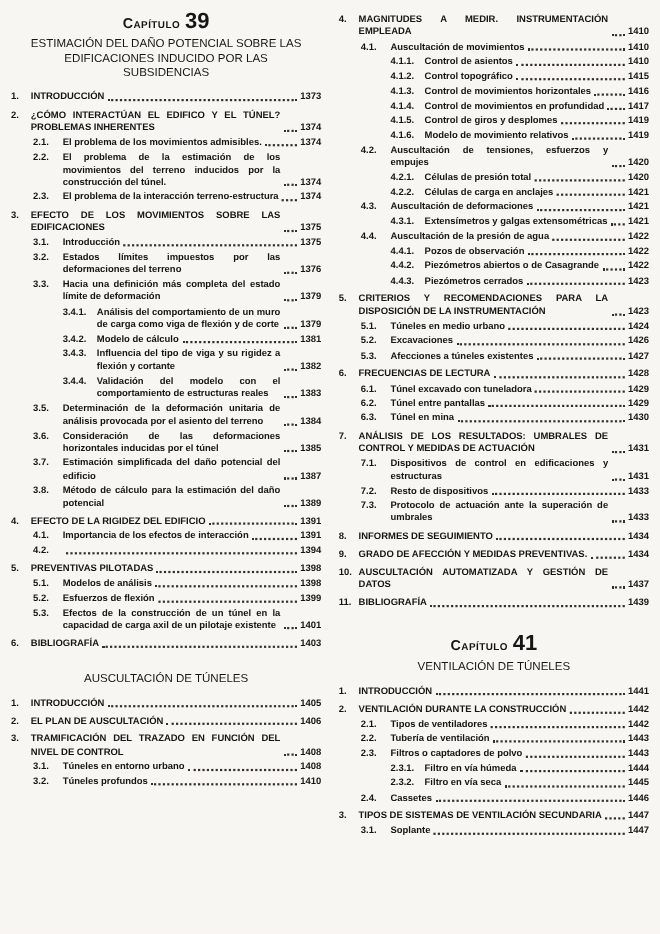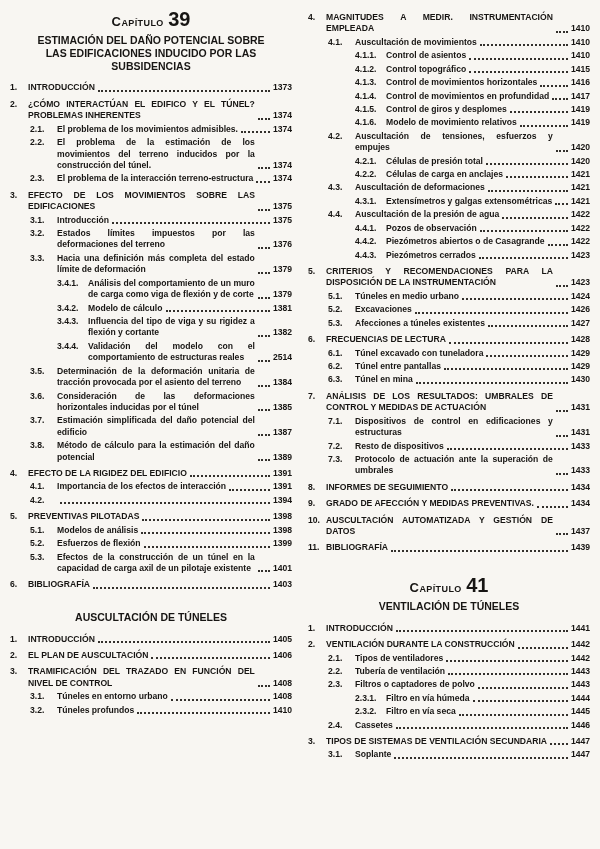--- a/index.html
+++ b/index.html
@@ -19,21 +19,21 @@
   }
   .col { flex: 1 1 0; min-width: 0; }
 
   
   .chapter { text-align: center; margin: 20px 4px 10px; }
   .col > .chapter:first-child { margin-top: 1px; }
   .chap-label { font-weight: 700; line-height: 1.1; }
   .chap-word { font-variant: small-caps; font-size: 13px; letter-spacing: .4px; }
   .chap-num  { font-size: 20px; }
   .chap-title {
-    font-size: 10.5px; font-weight: 700; line-height: 1.22;
+    font-size: 10.5px; font-weight: 400; line-height: 1.22;
     max-width: 250px; margin: 4px auto 0;
   }
 
   
   .entry {
     display: flex; align-items: flex-start;
     font-size: 8.6px; font-weight: 700; line-height: 1.33;
   }
   .lvl1 { margin-top: 5px; }
   .lvl2 { margin-top: 2px; padding-left: 20px; }
@@ -128,25 +128,25 @@
       <div class="entry lvl3">
         <span class="num">3.4.3.</span>
         <span class="txt">Influencia del tipo de viga y su rigidez a flexión y cortante</span>
         <span class="dots"></span>
         <span class="pg">1382</span>
       </div>
       <div class="entry lvl3">
         <span class="num">3.4.4.</span>
         <span class="txt">Validación del modelo con el comportamiento de estructuras reales</span>
         <span class="dots"></span>
-        <span class="pg">2514</span>
+        <span class="pg">1383</span>
       </div>
       <div class="entry lvl2">
         <span class="num">3.5.</span>
-        <span class="txt">Determinación de la deformación unitaria de tracción provocada por el asiento del terreno</span>
+        <span class="txt">Determinación de la deformación unitaria de análisis provocada por el asiento del terreno</span>
         <span class="dots"></span>
         <span class="pg">1384</span>
       </div>
       <div class="entry lvl2">
         <span class="num">3.6.</span>
         <span class="txt">Consideración de las deformaciones horizontales inducidas por el túnel</span>
         <span class="dots"></span>
         <span class="pg">1385</span>
       </div>
       <div class="entry lvl2">

